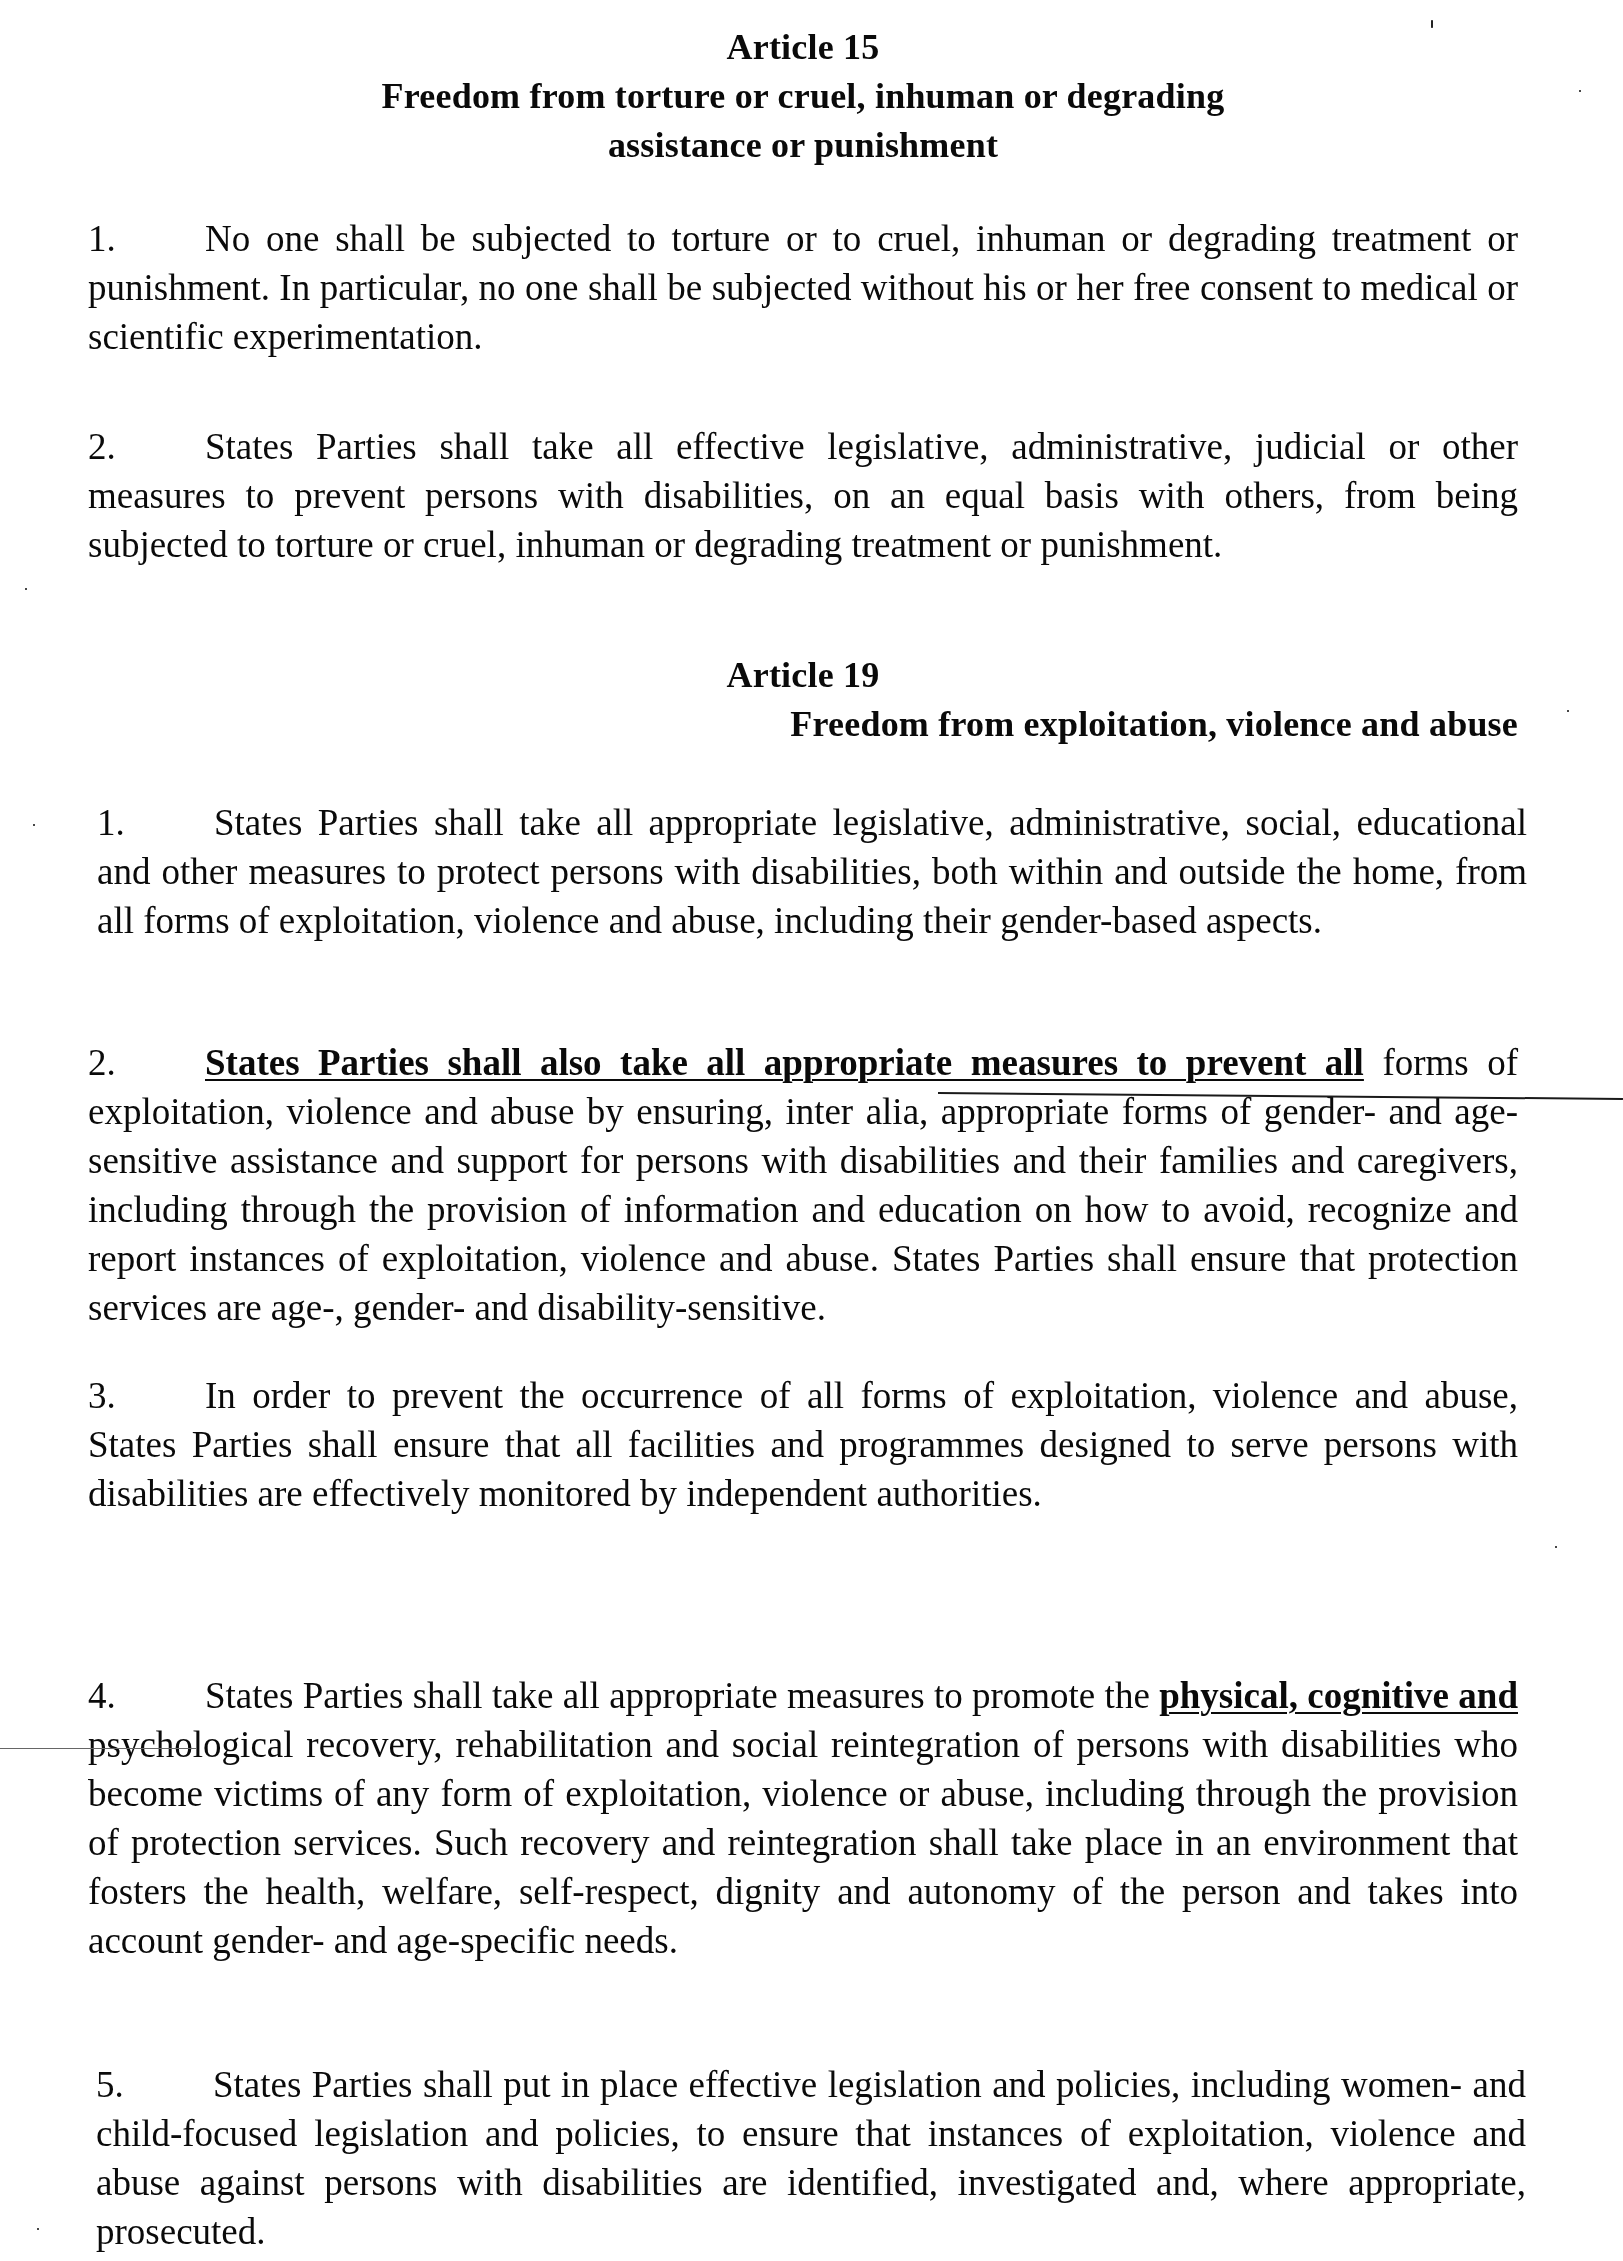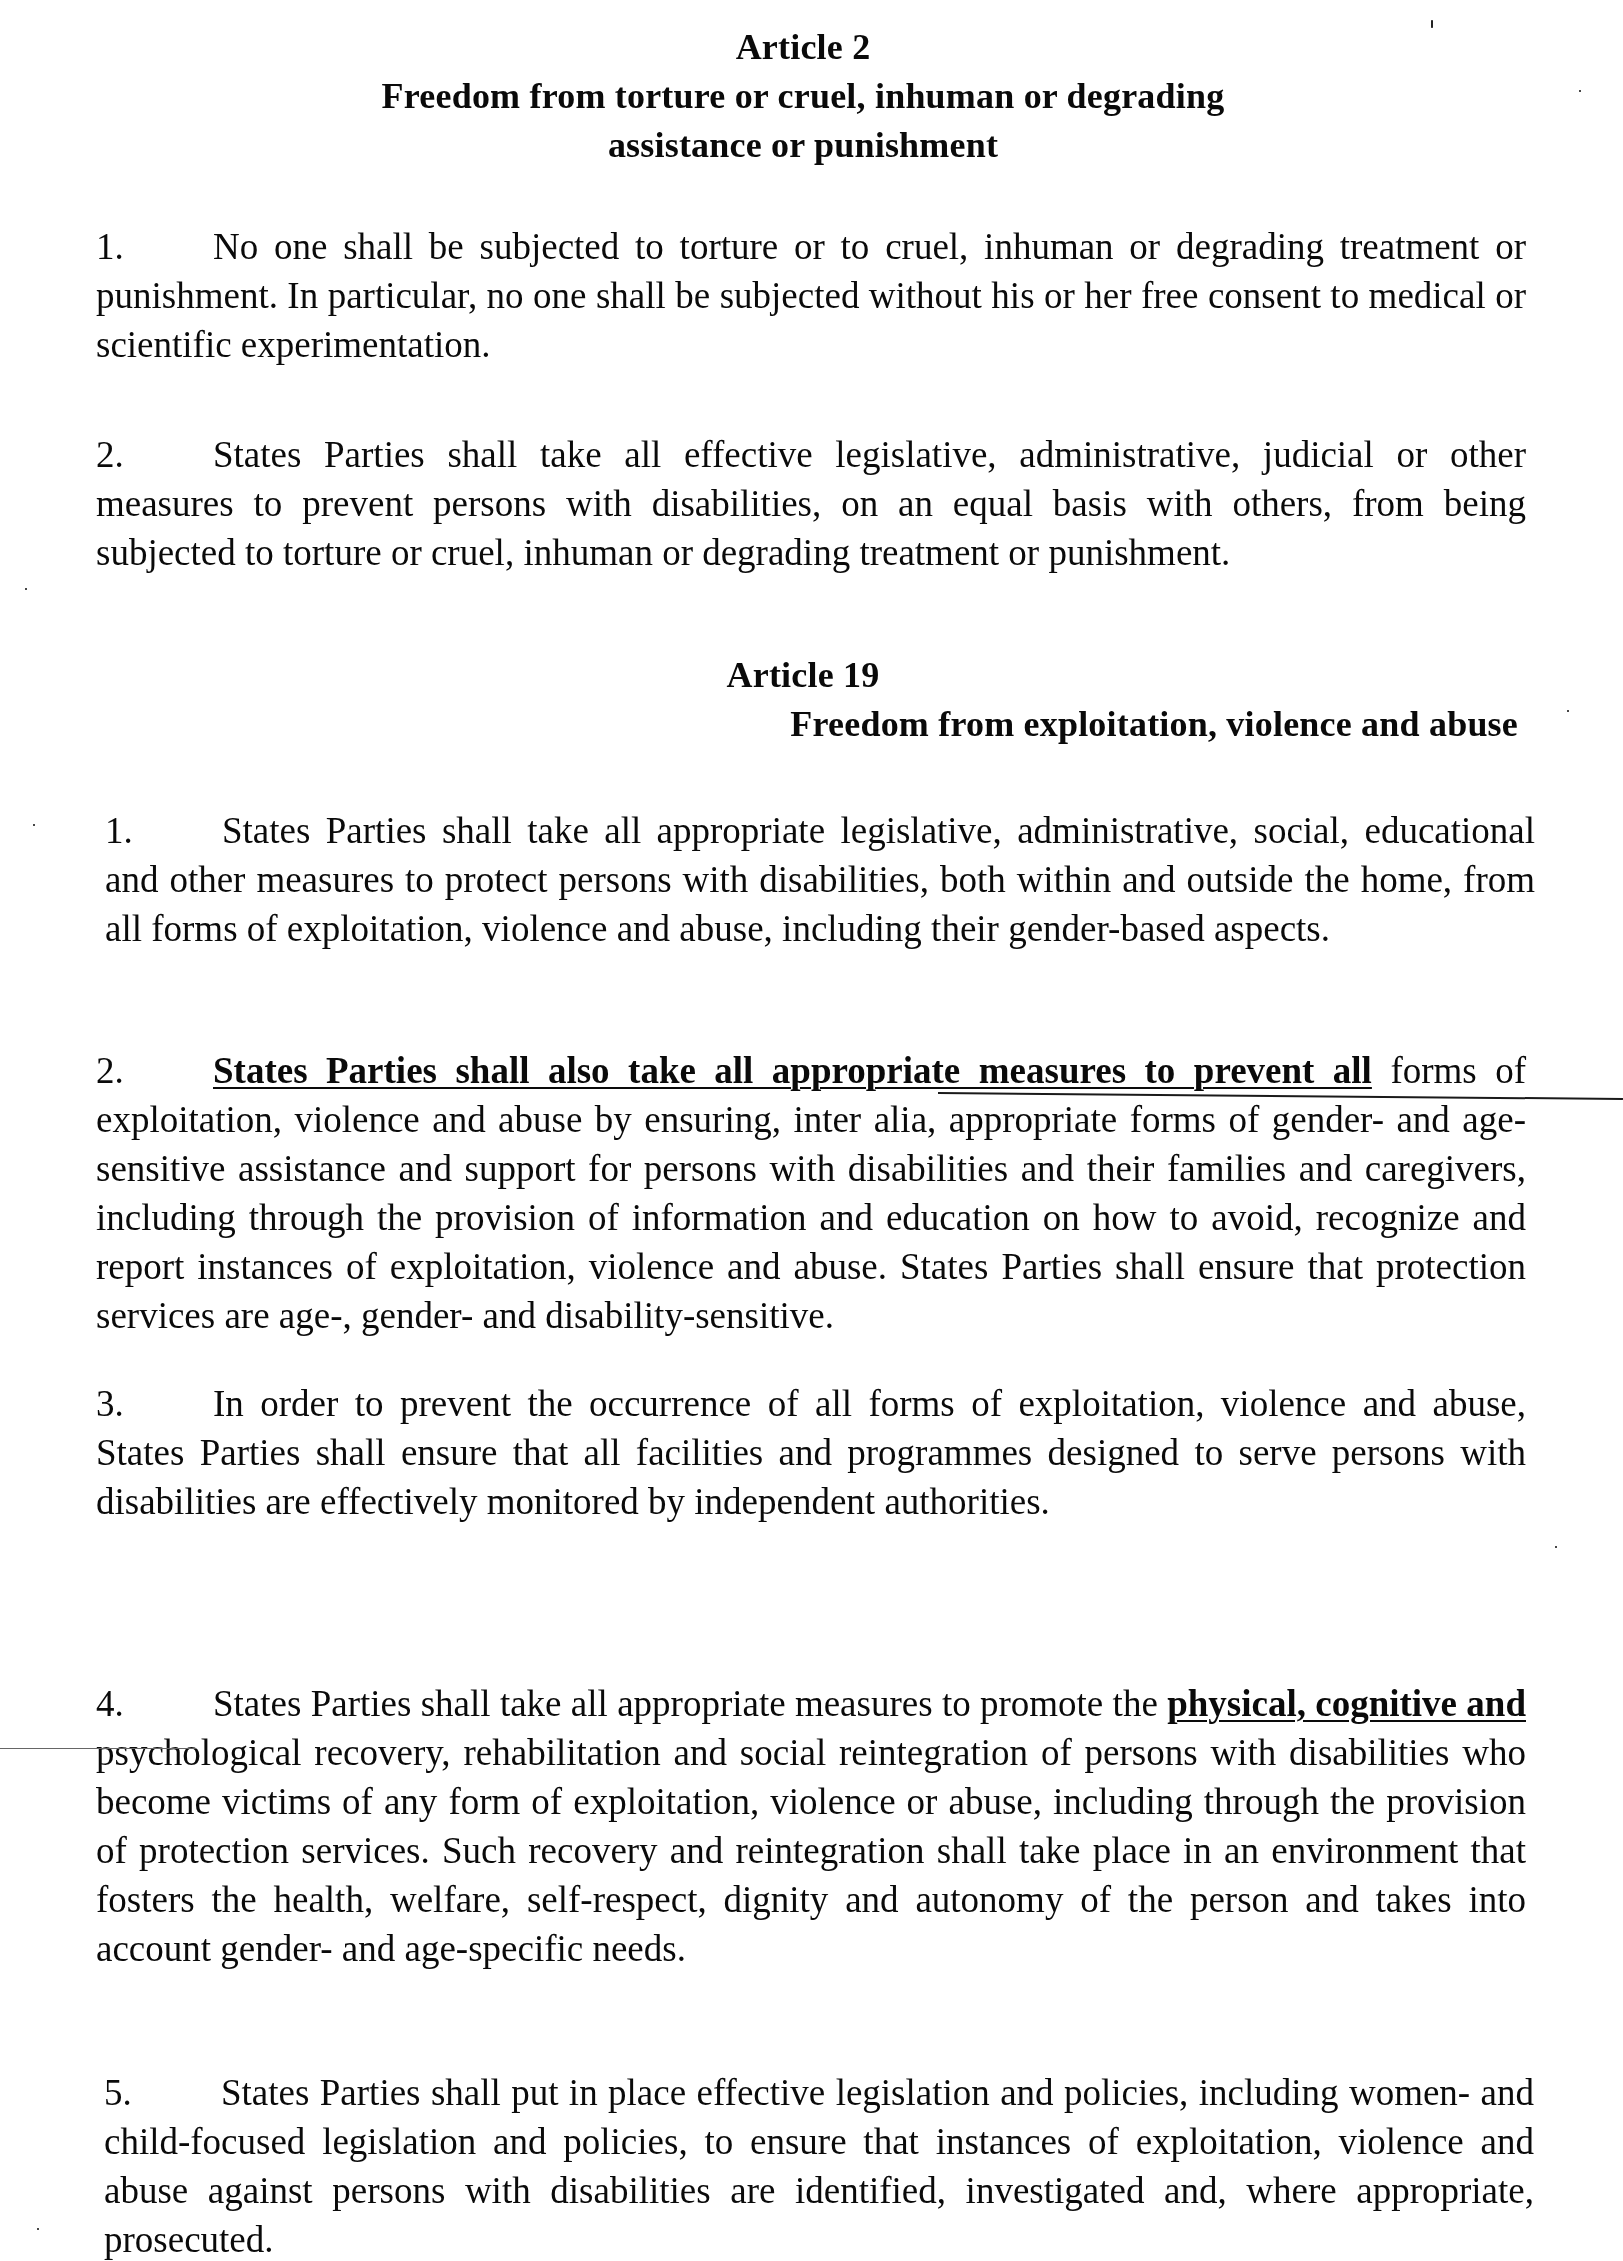--- a/index.html
+++ b/index.html
@@ -26,21 +26,21 @@
     font-weight: bold;
     font-size: 36px;
     line-height: 49px;
     letter-spacing: 0.2px;
   }
   .para {
     font-size: 37px;
     line-height: 49px;
     text-align: justify;
     text-align-last: left;
-    margin: 8px;
+    margin: 0;
   }
   .num {
     display: inline-block;
     width: 117px;
   }
   .u {
     text-decoration: underline;
     text-decoration-thickness: 1.6px;
     text-underline-offset: 4.1px;
     font-weight: bold;
@@ -57,21 +57,21 @@
     background: #222;
     border-radius: 0.8px;
   }
 </style>
 </head>
 <body>
 
 <div class="page">
 
   <div>
-    <div class="heading" style="position:absolute; top:23px; left:0; width:1430px;">Article 2</div>
+    <div class="heading" style="position:absolute; top:23px; left:0; width:1430px;">Article 15</div>
     <div class="heading" style="position:absolute; top:72px; left:0; width:1430px;">Freedom from torture or cruel, inhuman or degrading</div>
     <div class="heading" style="position:absolute; top:121px; left:0; width:1430px;">assistance or punishment</div>
 
     <p class="para" style="position:absolute; top:214px; left:0; width:1430px;">
       <span class="num">1.</span><span>No one shall be subjected to torture or to cruel, inhuman or degrading treatment or punishment. In particular, no one shall be subjected without his or her free consent to medical or scientific experimentation.</span>
     </p>
 
     <p class="para" style="position:absolute; top:422px; left:0; width:1430px;">
       <span class="num">2.</span><span>States Parties shall take all effective legislative, administrative, judicial or other measures to prevent persons with disabilities, on an equal basis with others, from being subjected to torture or cruel, inhuman or degrading treatment or punishment.</span>
     </p>

